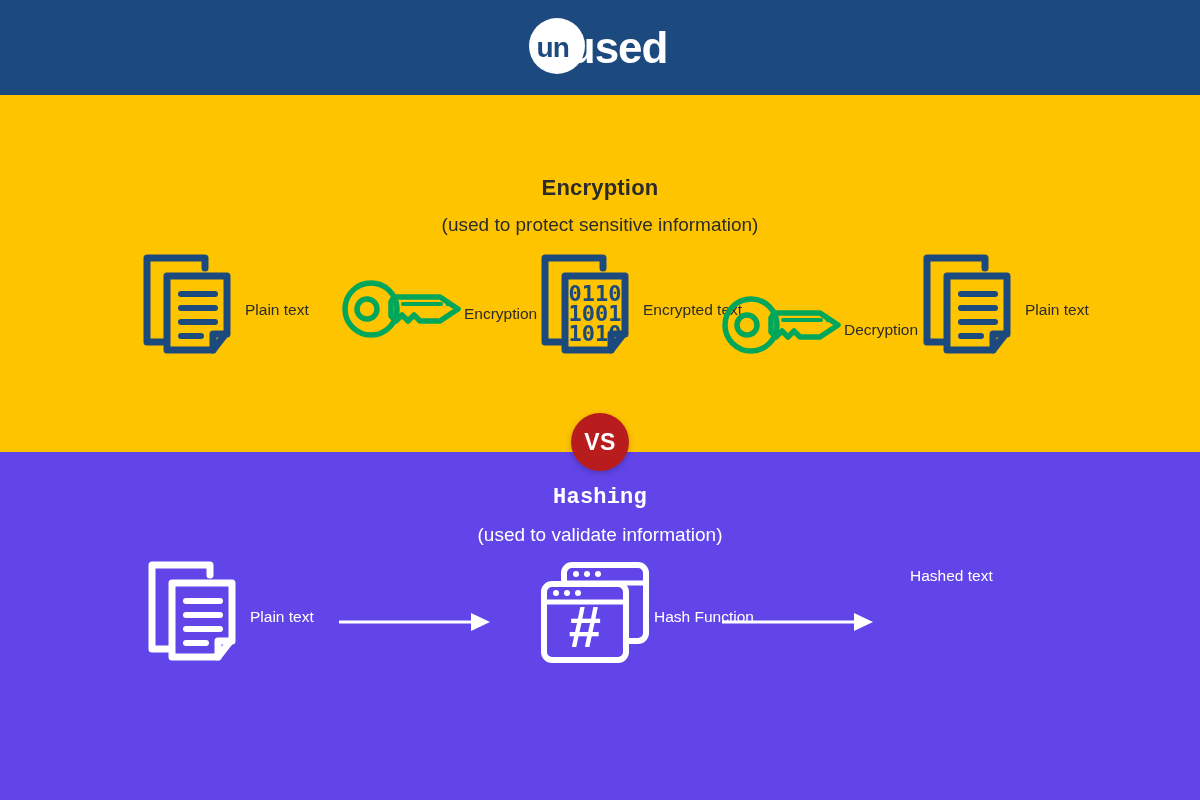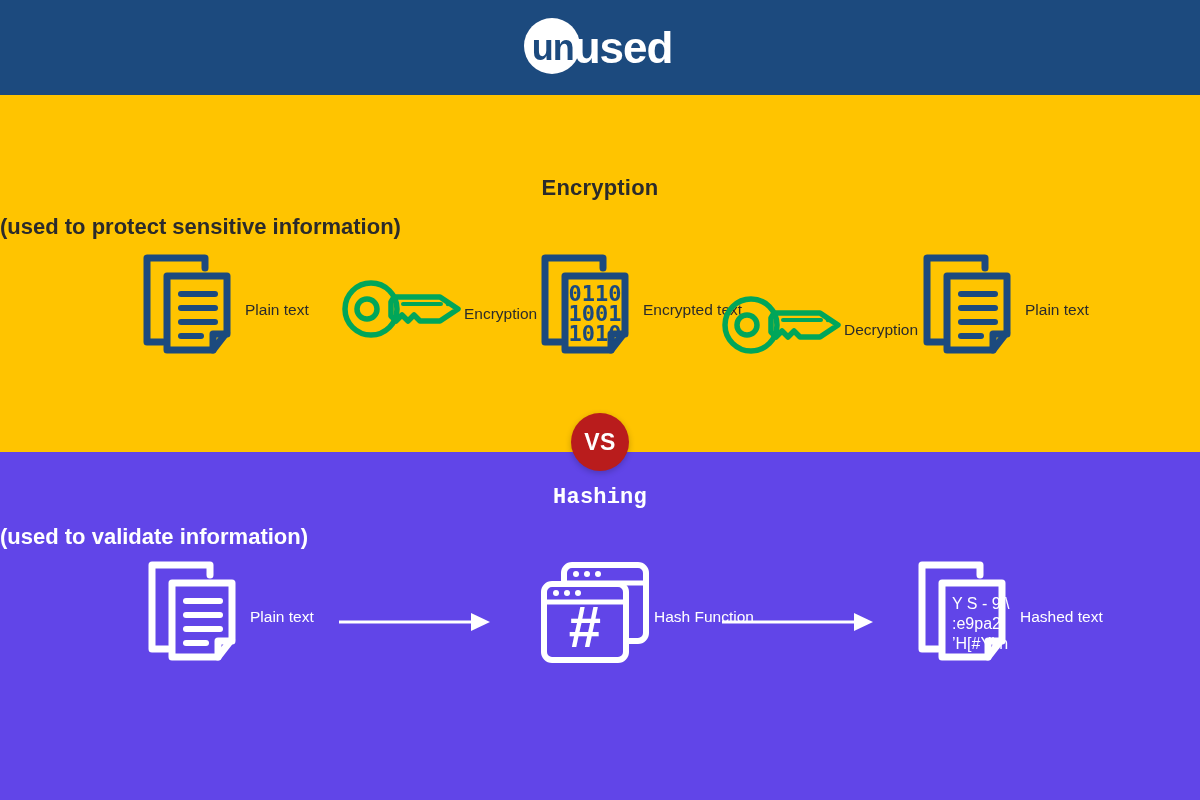--- a/index.html
+++ b/index.html
@@ -15,21 +15,21 @@
     position:absolute;left:0;top:0;width:1200px;height:95px;
     background:#1c4a7e;
     display:flex;align-items:center;justify-content:center;
   }
   .logo{position:relative;display:flex;align-items:center;height:56px;}
   .logo-circle{
     position:absolute;left:-4px;top:-2px;width:56px;height:56px;border-radius:50%;
     background:#ffffff;z-index:1;
   }
   .logo-un{
-    position:relative;z-index:2;font-size:36px;font-weight:bold;color:#1c4a7e;
+    position:relative;z-index:2;font-size:28px;font-weight:bold;color:#1c4a7e;
     letter-spacing:-1px;line-height:56px;padding-left:4px;
   }
   .logo-stop{
     position:relative;z-index:3;font-size:44px;font-weight:bold;color:#ffffff;
     letter-spacing:-1px;line-height:56px;
   }
 
   
   .band-enc{
     position:absolute;left:0;top:95px;width:1200px;height:357px;
@@ -38,21 +38,21 @@
   .band-hash{
     position:absolute;left:0;top:452px;width:1200px;height:348px;
     background:#6145e8;
   }
 
   
   .sec-title{
     text-align:center;font-size:22px;font-weight:bold;letter-spacing:.2px;
   }
   .sec-sub{
-    font-size:22px;font-weight:700;margin-top:8px;
+    text-align:center;font-size:19px;font-weight:400;margin-top:8px;
   }
   .enc-title{position:absolute;left:0;top:175px;width:1200px;color:#2b2b2b;}
   .enc-sub{position:absolute;left:0;top:206px;width:1200px;color:#2b2b2b;}
   .hash-title{position:absolute;left:0;top:485px;width:1200px;color:#ffffff;font-family:Liberation Mono, monospace;}
   .hash-sub{position:absolute;left:0;top:516px;width:1200px;color:#ffffff;}
 
   
   .vs-badge{
     position:absolute;left:571px;top:413px;width:58px;height:58px;border-radius:50%;
     background:#b91c1c;color:#fff;font-size:23px;font-weight:bold;
@@ -222,26 +222,16 @@
   </div>
 
   <div class="arrow arrow-2">
     <svg width="155" height="24" viewBox="0 0 155 24">
       <line x1="2" y1="12" x2="135" y2="12" stroke="#ffffff" stroke-width="3"></line>
       <path d="M134 3 L153 12 L134 21 Z" fill="#ffffff"></path>
     </svg>
   </div>
 
   <div class="item h-hashed">
-    <span>
-      <svg width="110" height="110" viewBox="0 0 110 110">
-        <path d="M12 8 H70 V18 M12 8 V92 H28" fill="none" stroke="#ffffff" stroke-width="7" stroke-linecap="round" stroke-linejoin="round"></path>
-        <path d="M32 26 H92 V82 L78 100 H32 Z" fill="none" stroke="#ffffff" stroke-width="7" stroke-linejoin="round" stroke-linecap="round"></path>
-        <path d="M78 100 V84 H92" fill="none" stroke="#ffffff" stroke-width="7" stroke-linejoin="round" stroke-linecap="round"></path>
-        <text x="42" y="52" font-family="'Liberation Sans',sans-serif" font-size="16" fill="#ffffff">Y S - 9 \</text>
-        <text x="42" y="72" font-family="'Liberation Sans',sans-serif" font-size="16" fill="#ffffff">:e9pa2]</text>
-        <text x="42" y="92" font-family="'Liberation Sans',sans-serif" font-size="16" fill="#ffffff">’H[#Ykh</text>
-      </svg>
-    </span>
     <span class="cap cap-light">Hashed text</span>
   </div>
 
 </div>
 
 </body></html>

